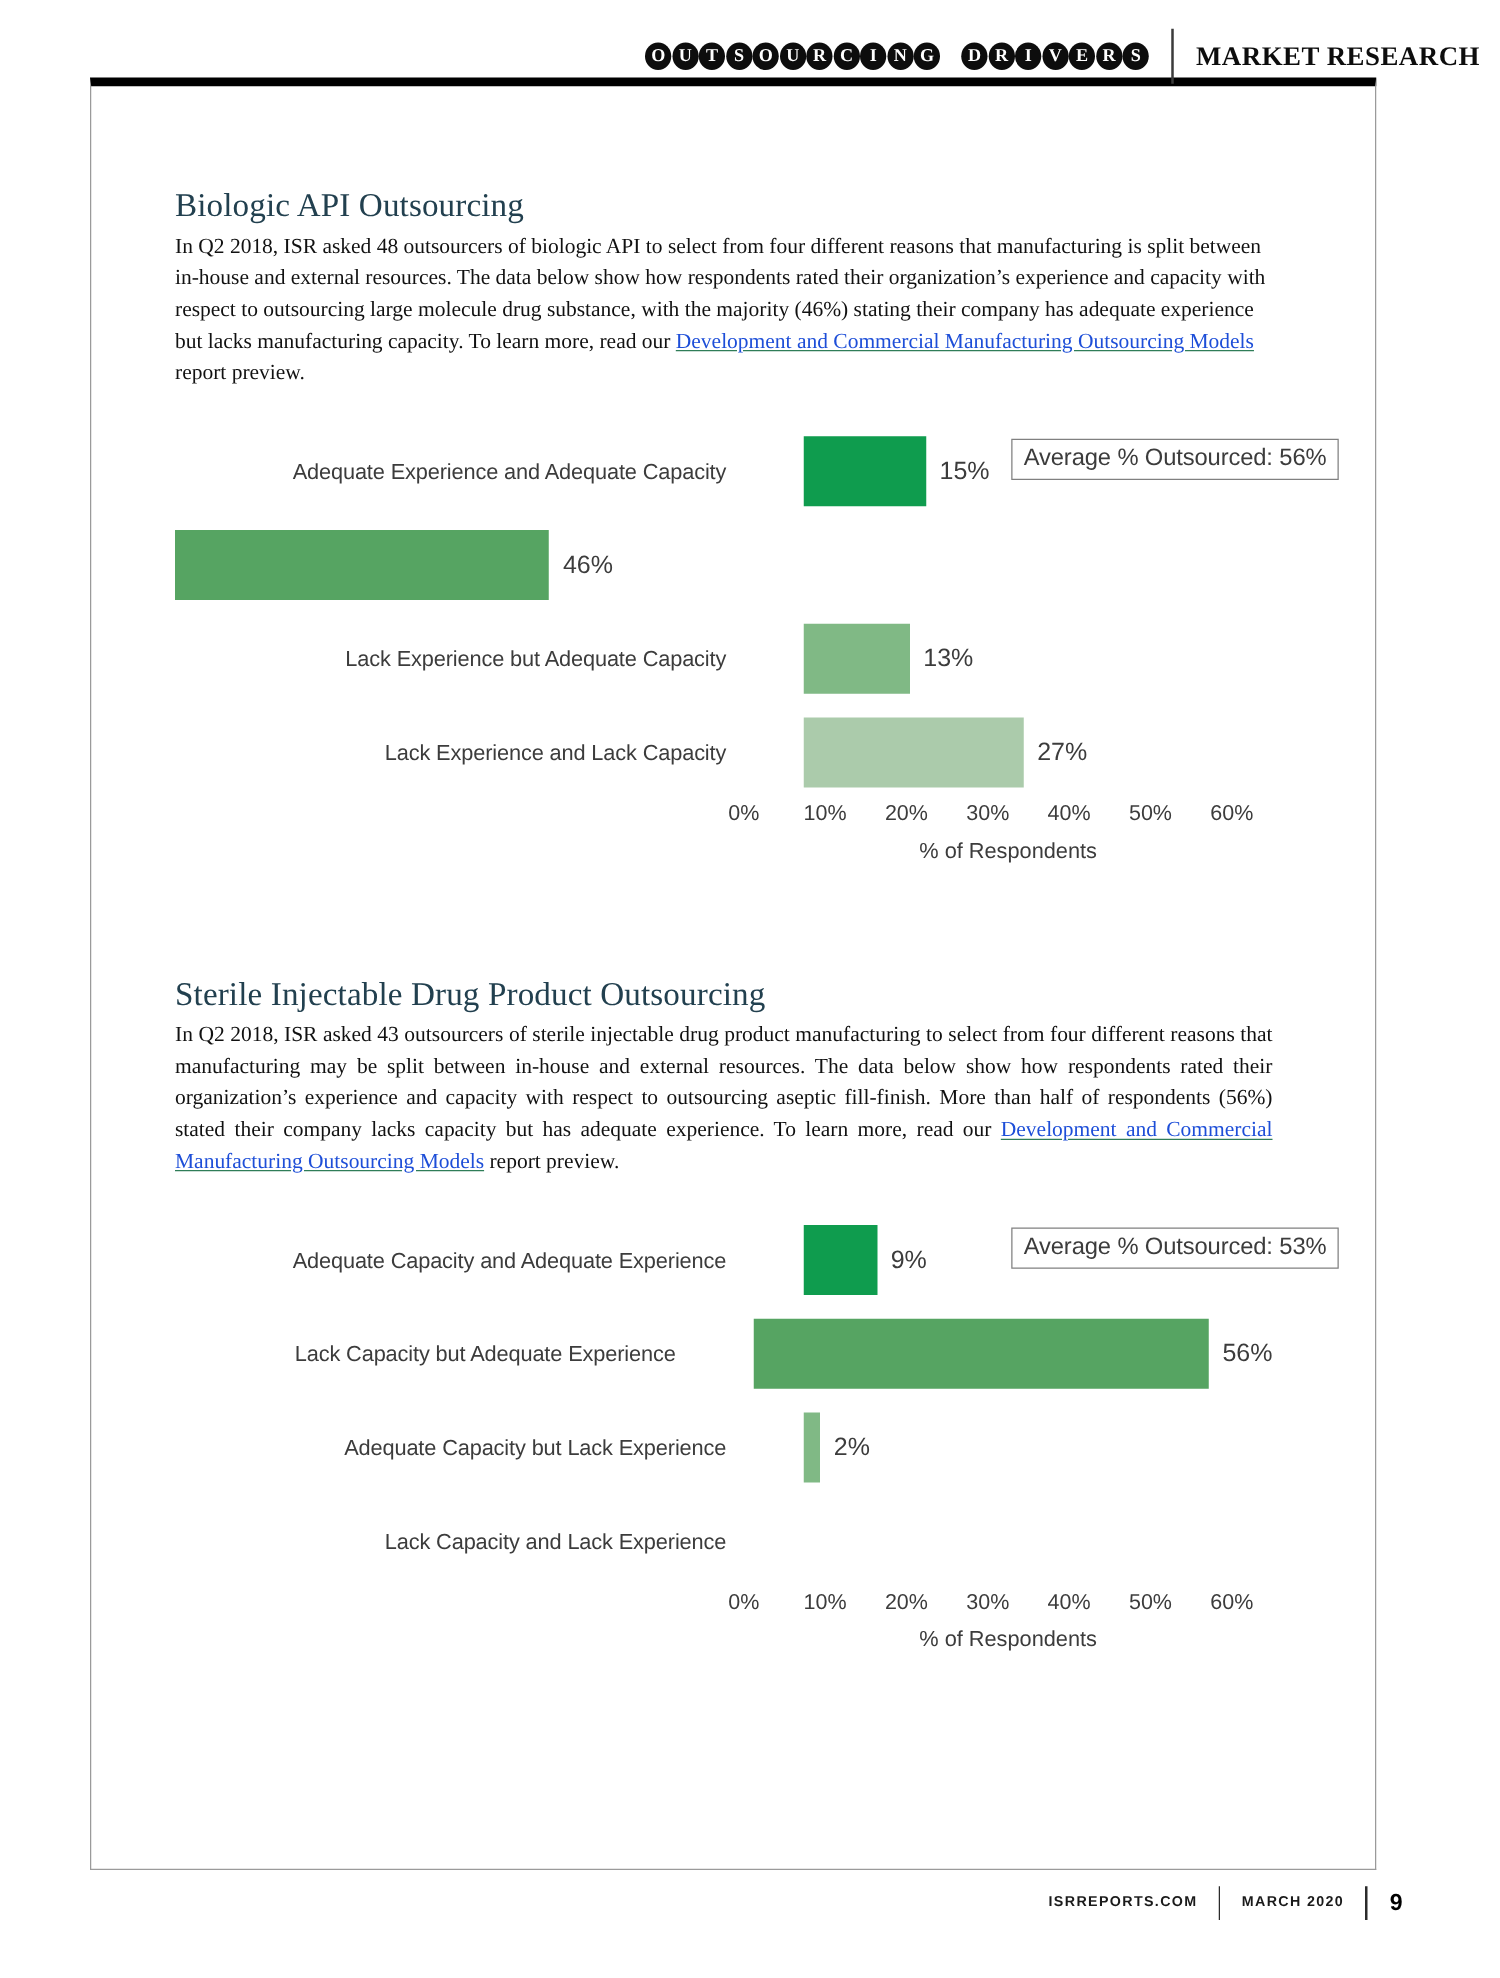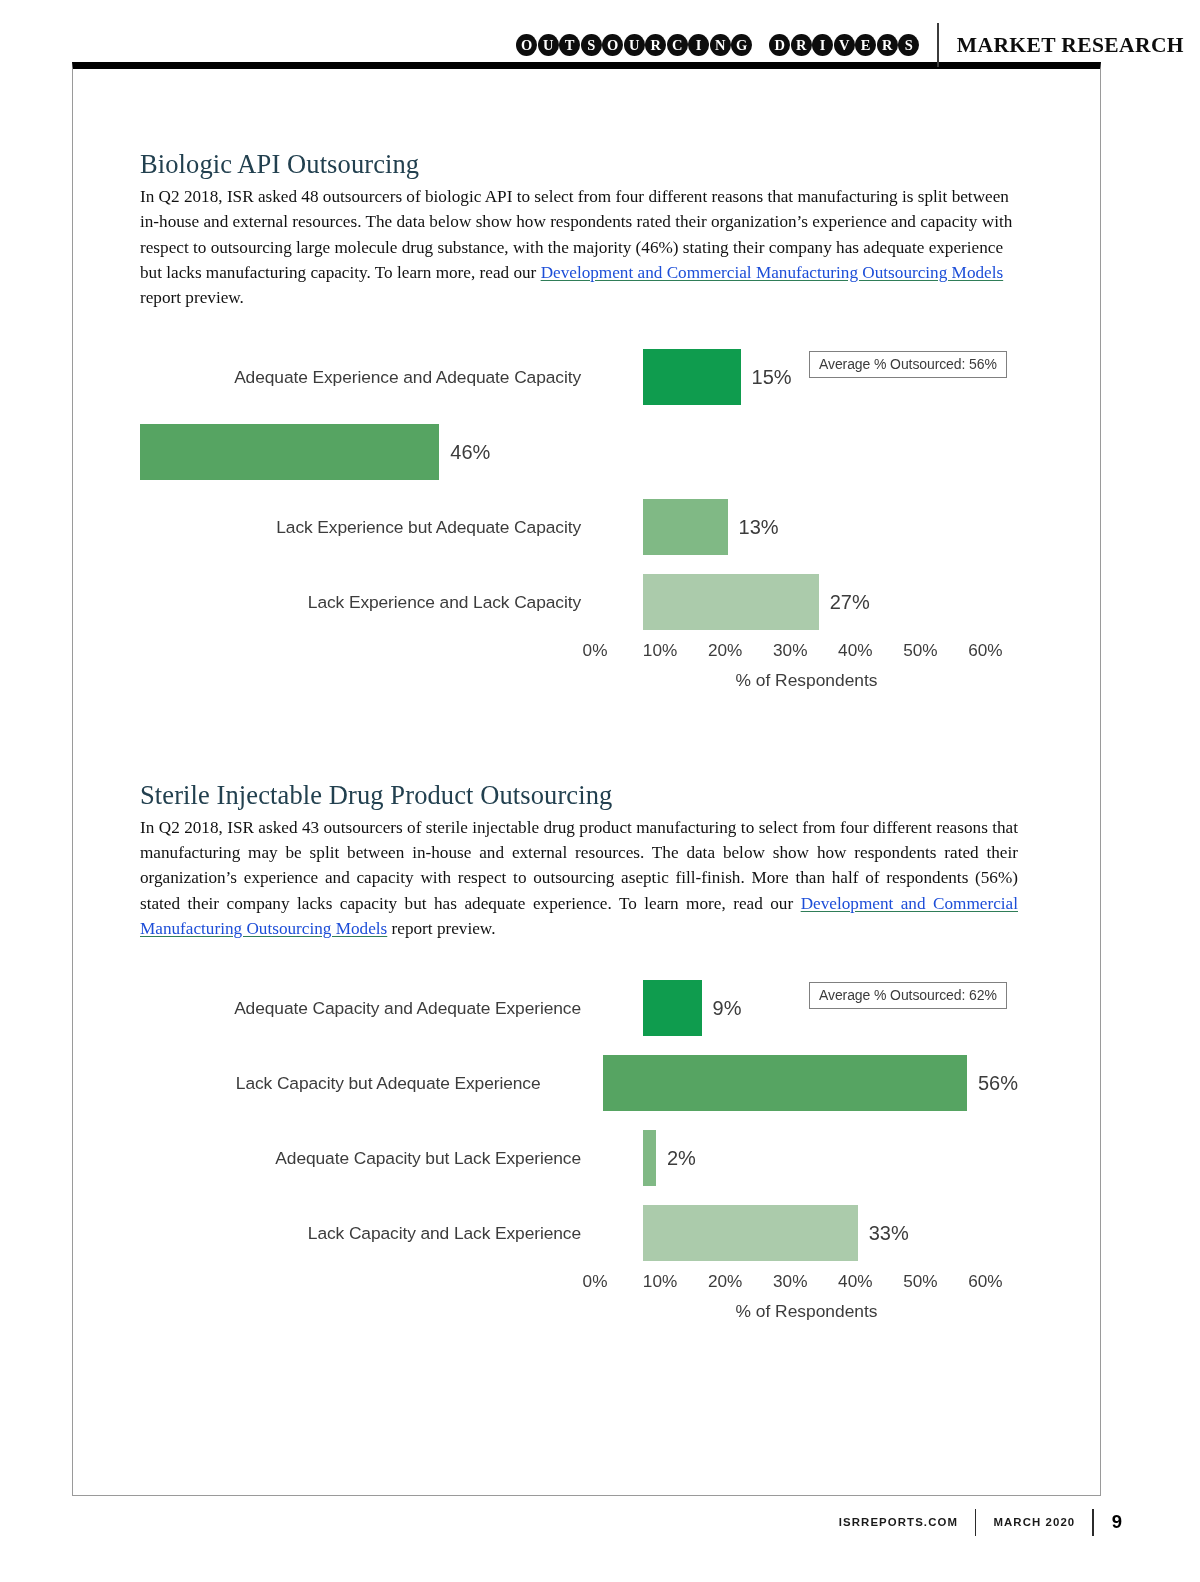--- a/index.html
+++ b/index.html
@@ -155,21 +155,21 @@
     white-space: nowrap;
   }
 
   .avg-badge {
     position: absolute;
     top: 11px;
     left: 669px;
     border: 1.6px solid #808080;
     background: #ffffff;
     padding: 4px 9px 5px 9px;
-    font-size: 14px;
+    font-size: 19px;
     color: #3c3c3c;
     white-space: nowrap;
     letter-spacing: -0.1px;
   }
 
   .axis {
     position: relative;
     height: 26px;
     margin-left: 455px;
     width: 423px;
@@ -333,27 +333,23 @@
         </div>
         <div class="chart-row">
           <div class="cat-label">Adequate Capacity but Lack Experience</div>
           <div class="bar-area">
             <div class="bar" style="width: 13.0154px; background: rgb(128, 185, 133);"></div>
             <div class="bar-value">2%</div>
           </div>
         </div>
         <div class="chart-row">
           <div class="cat-label">Lack Capacity and Lack Experience</div>
-          <div class="bar-area">
-            <div class="bar" style="width: 214.754px; background: rgb(171, 203, 171);"></div>
-            <div class="bar-value">33%</div>
-          </div>
         </div>
       </div>
-    <div class="avg-badge">Average % Outsourced: 62%</div>
+    <div class="avg-badge">Average % Outsourced: 53%</div>
     <div class="axis" id="chart1-axis">
         <span class="axis-tick" style="left: 0px;">0%</span>
         <span class="axis-tick" style="left: 65.0769px;">10%</span>
         <span class="axis-tick" style="left: 130.154px;">20%</span>
         <span class="axis-tick" style="left: 195.231px;">30%</span>
         <span class="axis-tick" style="left: 260.308px;">40%</span>
         <span class="axis-tick" style="left: 325.385px;">50%</span>
         <span class="axis-tick" style="left: 390.462px;">60%</span>
       </div>
     <div class="axis-caption">% of Respondents</div>

